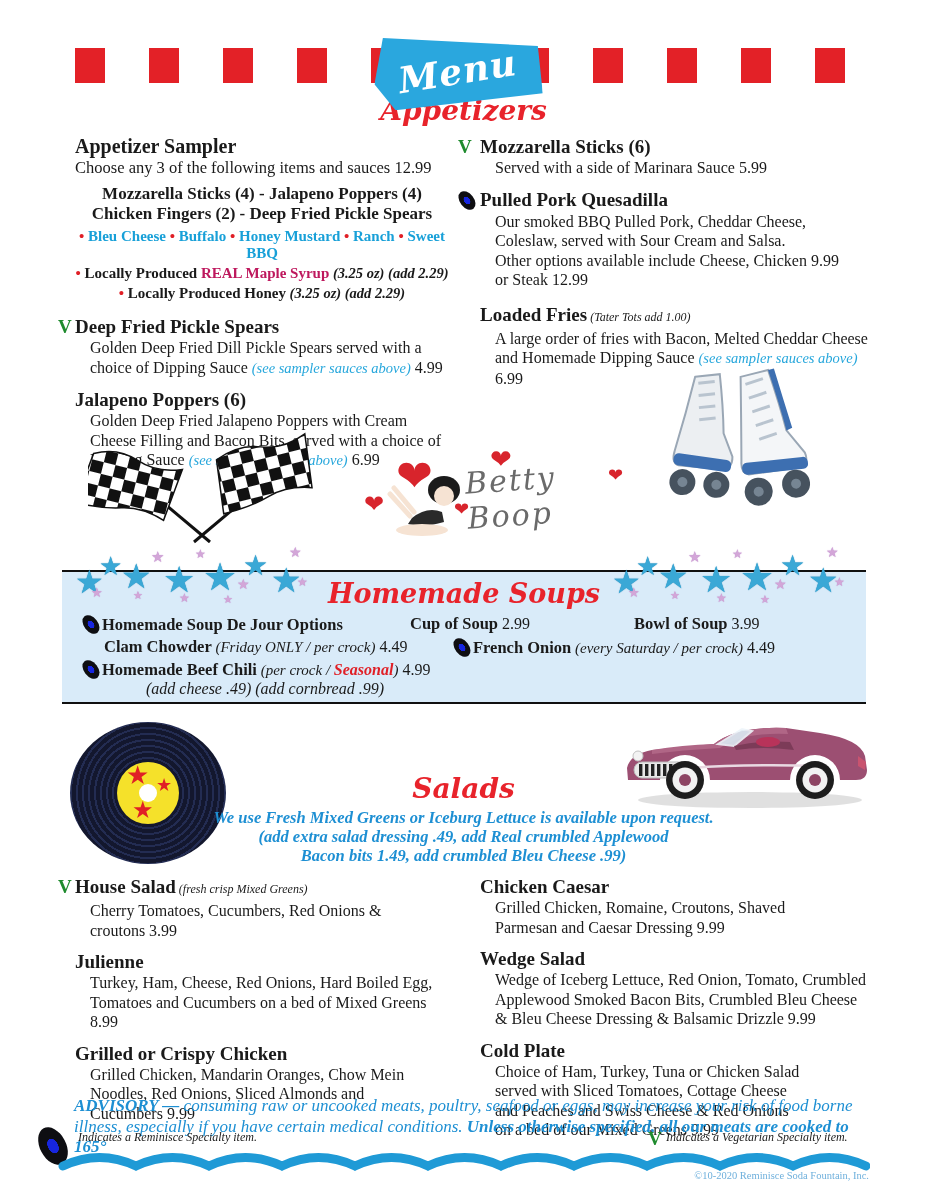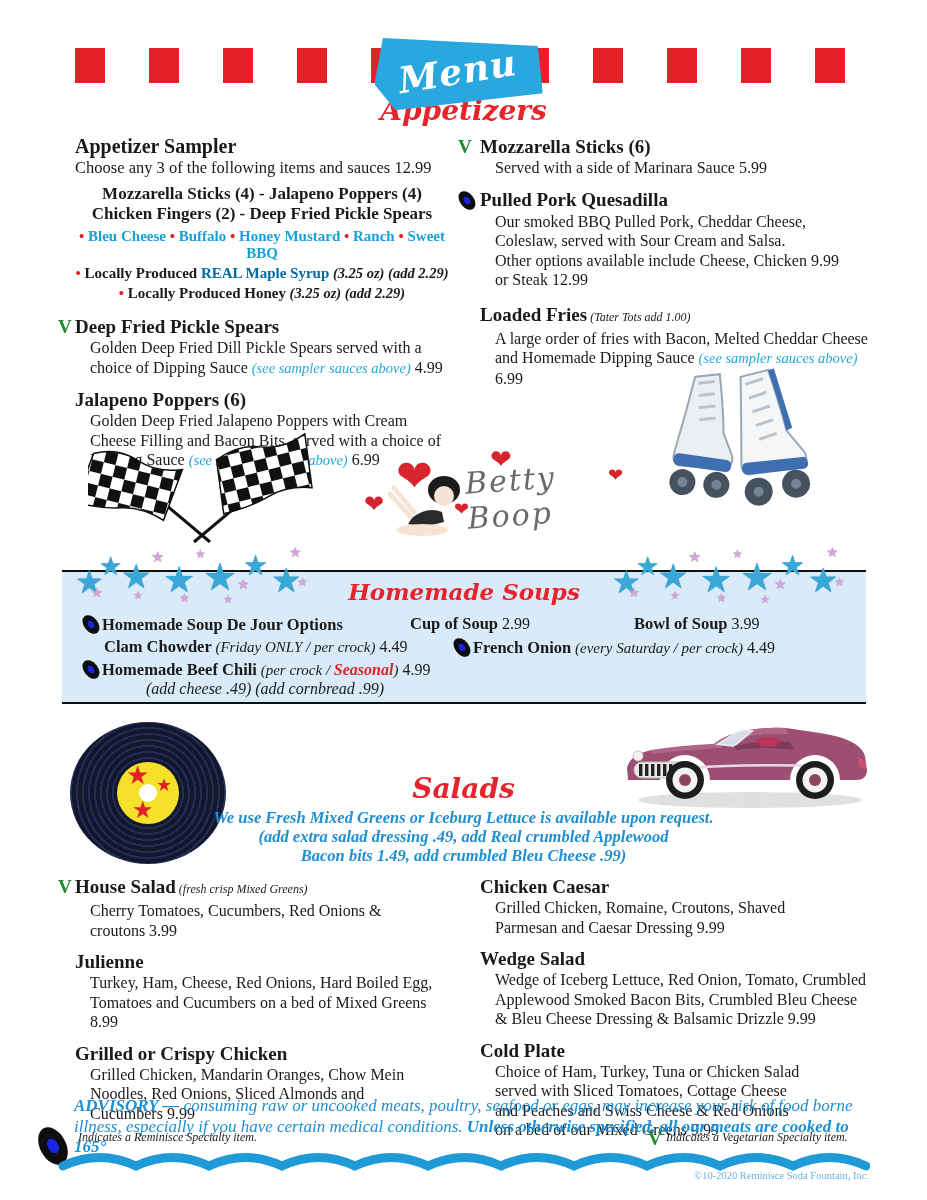--- a/index.html
+++ b/index.html
@@ -28,33 +28,33 @@
        background:radial-gradient(closest-side,#1726e0 0 40%,#0e0e12 42%);
        transform:rotate(-38deg);vertical-align:-5px;}
   .rec-out{display:inline-block;margin-left:-20px;width:20px;}
   
   .sampler-sub{font-size:16.5px;margin:1px 0 6px 0;}
   .csl{text-align:center;font-weight:bold;font-size:17px;line-height:20px;}
   .sauces{text-align:center;font-weight:bold;font-size:15px;margin-top:4px;color:#18a0d8;}
   .sauces .bullet{color:#e01f26;}
   .mline{text-align:center;font-weight:bold;font-size:15px;margin-top:3px;}
   .mline .bullet{color:#e01f26;}
-  .mline .red{color:#0369a1;text-align:center;}
+  .mline .red{color:#be185d;text-align:center;}
   .mline i{font-size:14.5px;}
   
   .flags{position:absolute;left:88px;top:428px;}
   .betty{position:absolute;left:368px;top:442px;width:265px;height:100px;}
   .betty .heart{position:absolute;color:#d8242c;}
   .betty .bb-text{position:absolute;left:98px;top:18px;font-family:"DejaVu Serif", serif;
         font-style:italic;font-size:30px;color:#6a6a6a;transform:rotate(-4deg);letter-spacing:2px;}
   .skates{position:absolute;left:652px;top:366px;}
   
   .band{position:absolute;left:62px;top:570px;width:804px;height:130px;background:#d9ebf9;
         border-top:2.5px solid #101010;border-bottom:2.5px solid #101010;}
-  .band .s-title{position:absolute;left:0;top:6px;width:100%;text-align:center;font-size:23px;}
+  .band .s-title{position:absolute;left:0;top:6px;width:100%;text-align:center;font-size:27px;}
   .srow{position:absolute;font-size:16px;white-space:nowrap;}
   .srow b{font-size:16.5px;text-align:center;}
   .srow .price{font-weight:normal;}
   .srow i{font-size:15px;}
   .red-b{color:#e01f26;font-weight:bold;font-style:italic;}
   .stars{position:absolute;width:250px;height:62px;z-index:2;}
   .stars .star{position:absolute;color:#3aa8d6;text-shadow:0 0 1px #1b7fae;line-height:1;}
   .stars .pink{color:#d3a6d8;text-shadow:0 0 1px #b07cc0;}
   
   .record{position:absolute;left:70px;top:722px;width:156px;height:142px;border-radius:50%;

